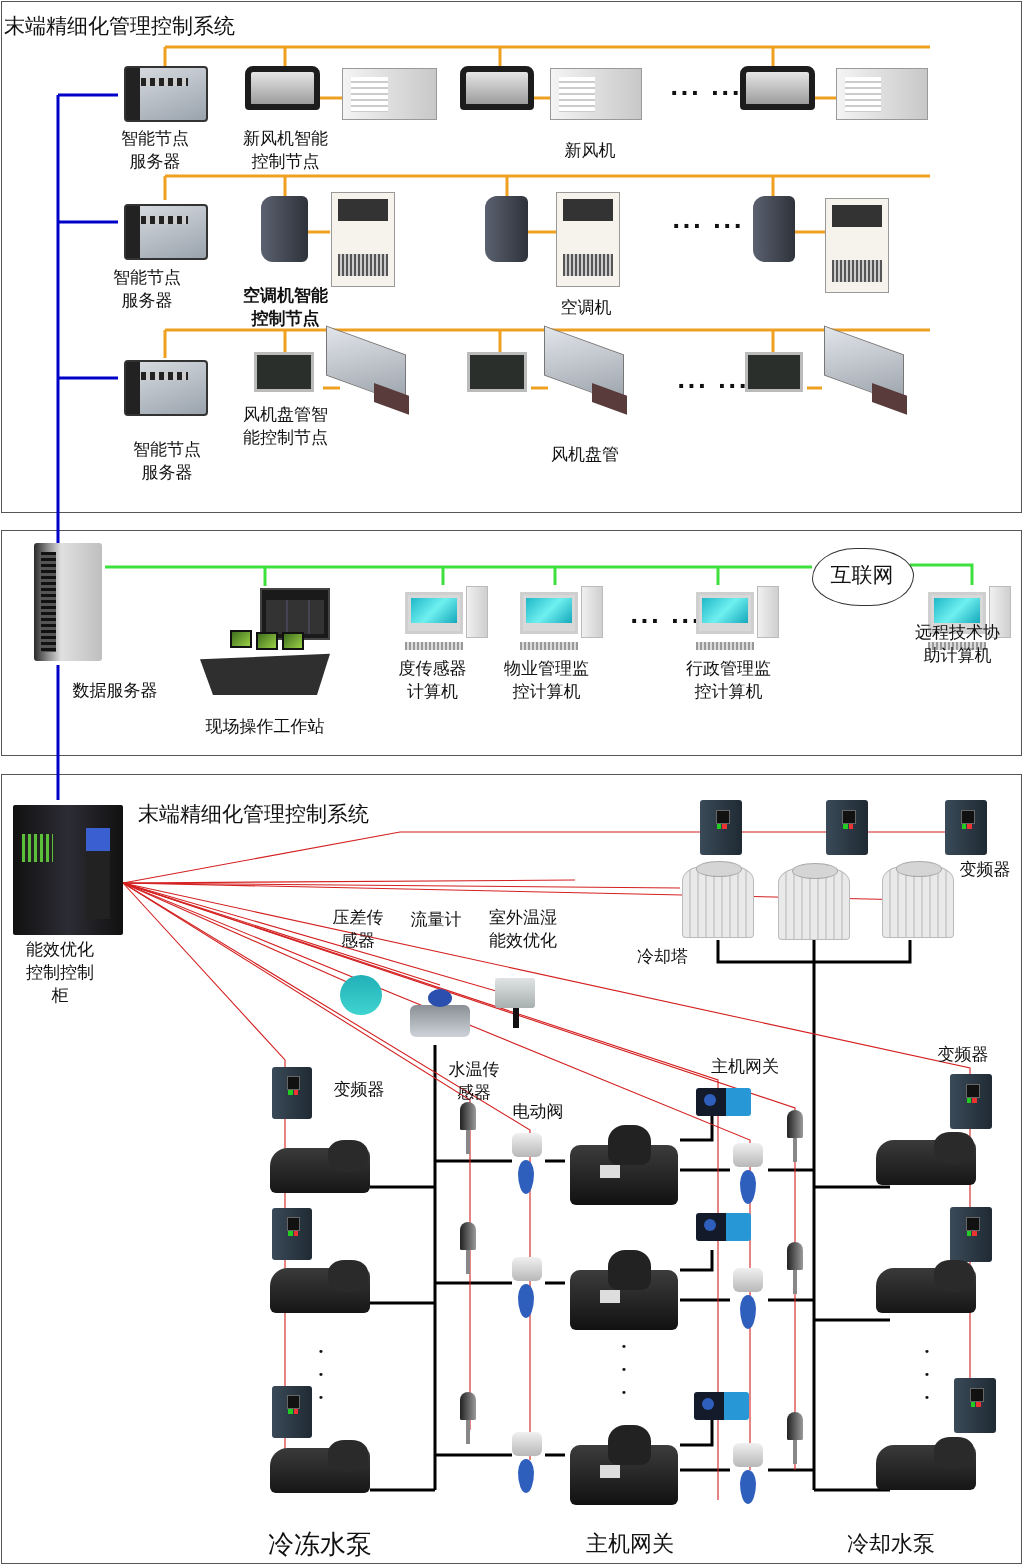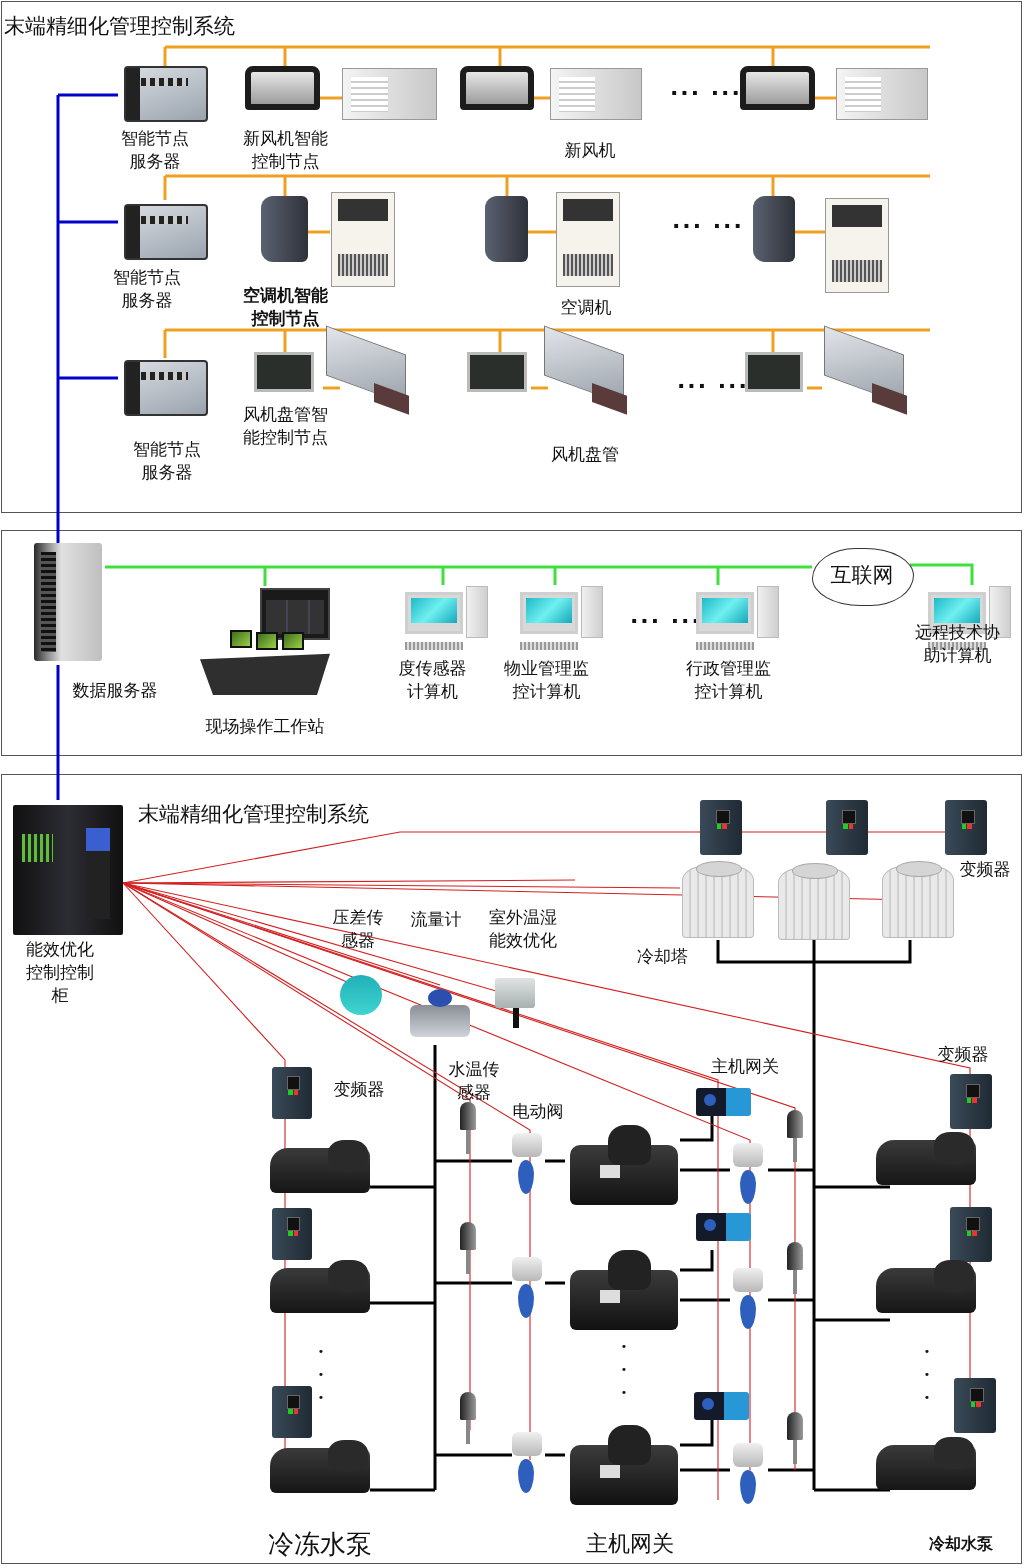--- a/index.html
+++ b/index.html
@@ -283,13 +283,13 @@
 <div class="dev vfd" style="left:950px;top:1207px;width:42px;height:55px;"></div>
 <div class="dev pump" style="left:876px;top:1268px;width:100px;height:45px;"></div>
 <div class="lbl" style="left:920px;top:1340px;width:14px;font-weight:bold;">·
 ·
 ·</div>
 <div class="dev vfd" style="left:954px;top:1378px;width:42px;height:55px;"></div>
 <div class="dev pump" style="left:876px;top:1445px;width:100px;height:45px;"></div>
 
 <div class="lbl" style="left:255px;top:1530px;width:130px;font-size:26px;line-height:28px;">冷冻水泵</div>
 <div class="lbl" style="left:565px;top:1530px;width:130px;font-size:22px;line-height:28px;">主机网关</div>
-<div class="lbl" style="left:896px;top:1530px;width:130px;font-size:16px;line-height:28px;font-weight:bold;">冷却水泵</div>
+<div class="lbl" style="left:826px;top:1530px;width:130px;font-size:22px;line-height:28px;">冷却水泵</div>
 
 </body></html>

